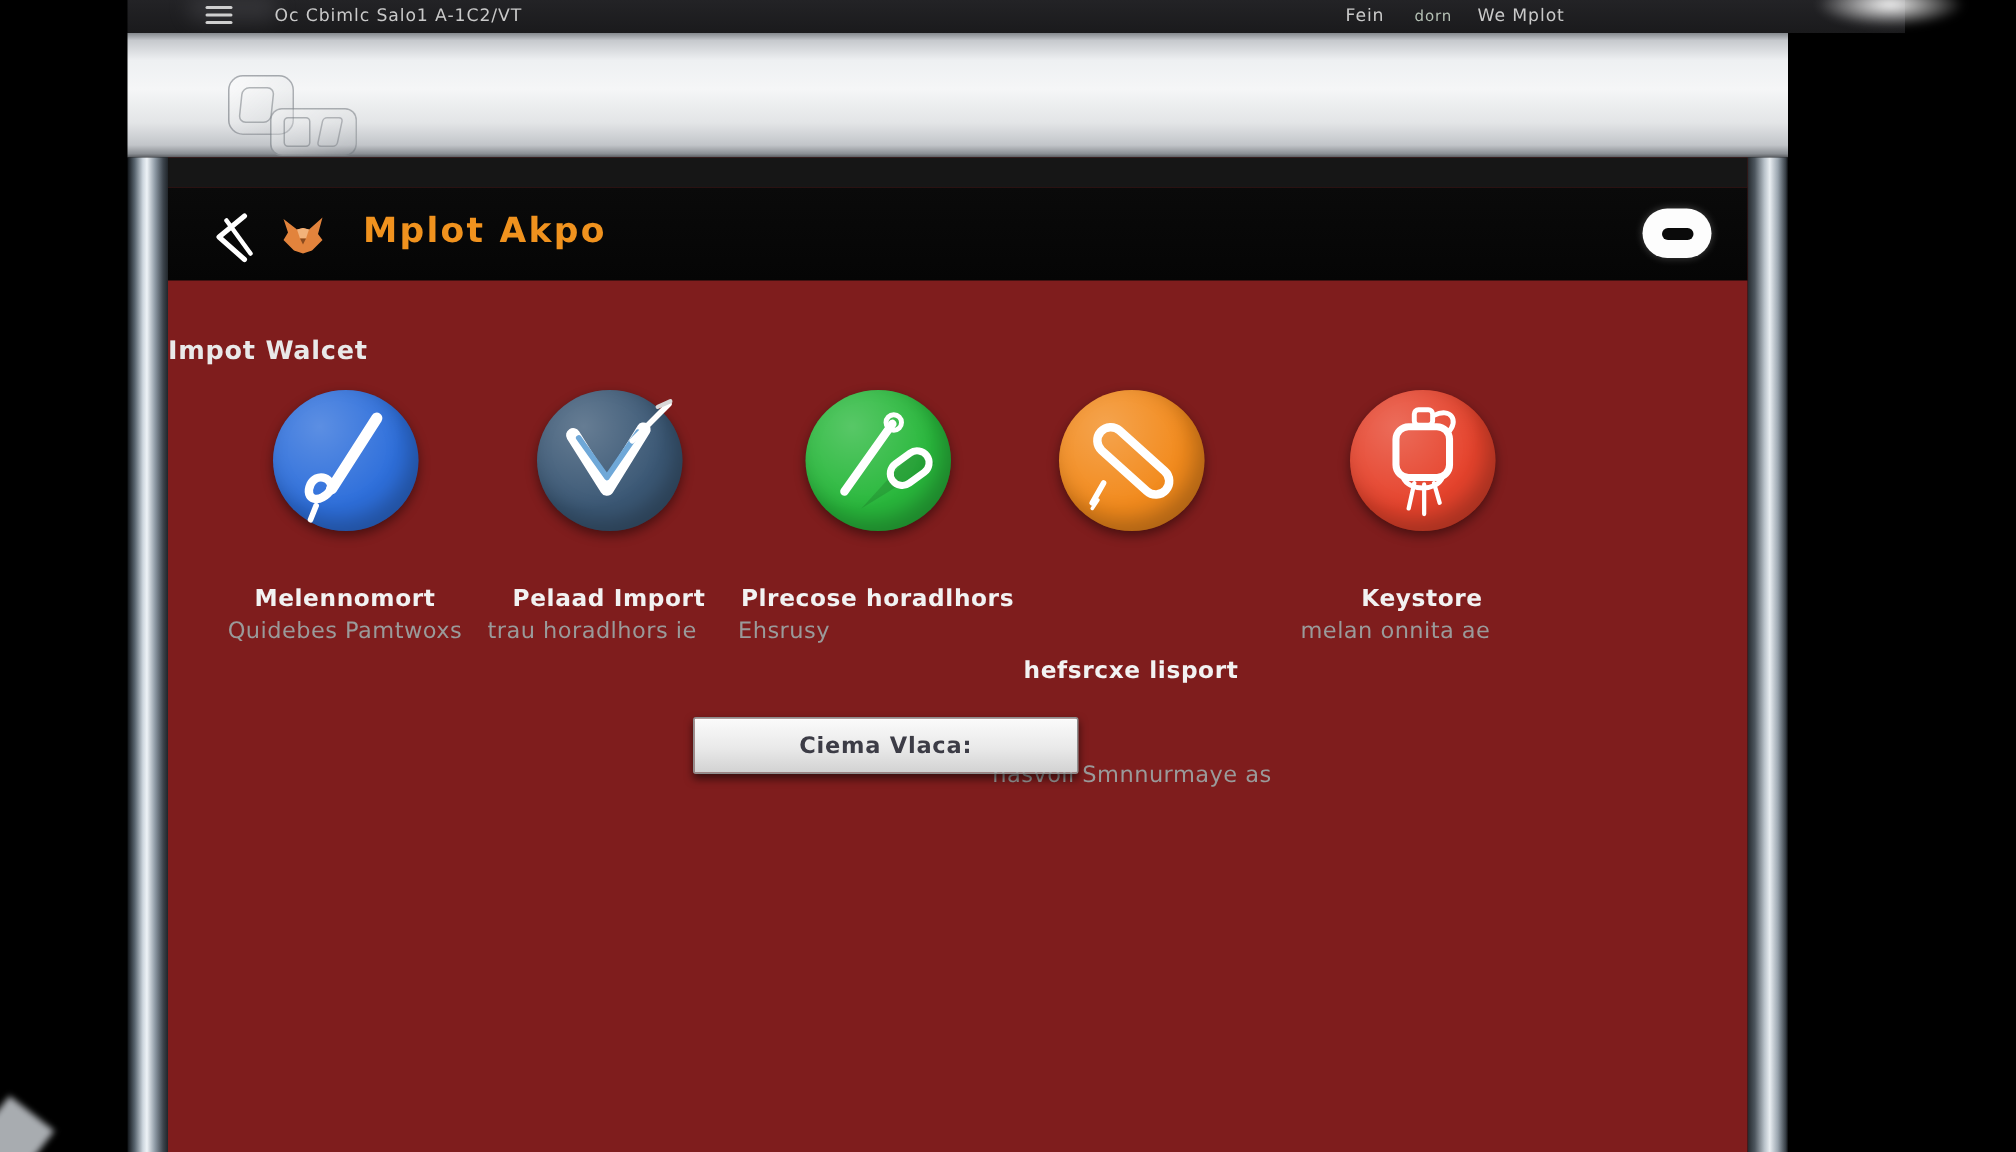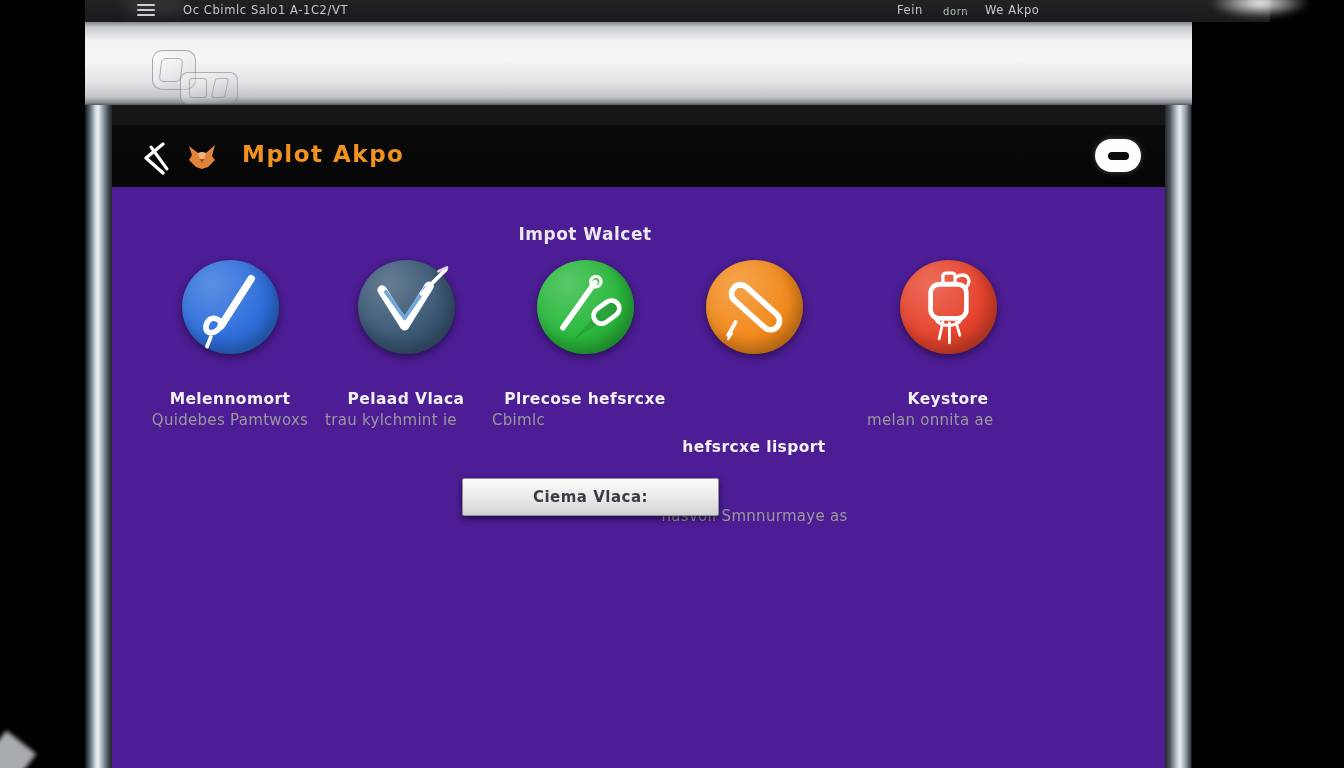--- a/index.html
+++ b/index.html
@@ -43,35 +43,35 @@
 
   .bezel-left { position:absolute; left:85px; top:105px; width:27px; height:663px;
       background:linear-gradient(90deg,#101418 0%,#5a6670 18%,#cdd6de 38%,#eef3f7 48%,
                                  #8e9aa5 68%,#3d454d 88%,#20252a 100%); }
   .bezel-right { position:absolute; left:1165px; top:105px; width:27px; height:663px;
       background:linear-gradient(90deg,#23282d 0%,#4d565e 18%,#b9c2ca 42%,#e9eef2 55%,
                                  #9aa5af 75%,#343b42 95%,#0a0c0e 100%); }
 
   
   .screen { position:absolute; left:112px; top:105px; width:1053px; height:663px;
-            background:#4c1d95; }
+            background:#7f1d1d; }
   .screen-strip { position:absolute; left:0; top:0; width:100%; height:20px; background:#161616; }
 
   .app-header { position:absolute; left:0; top:20px; width:100%; height:62px;
                 background:linear-gradient(180deg,#0a0a0a,#050505); }
   .back-btn { position:absolute; left:24px; top:13px; width:40px; height:38px; cursor:pointer; }
   .fox { position:absolute; left:74px; top:16px; width:32px; height:30px; }
   .app-title { position:absolute; left:130px; top:16px; font-size:23px; font-weight:600;
                color:#f0921e; letter-spacing:1.5px; }
   .pill-btn { position:absolute; left:983px; top:14px; width:46px; height:33px;
               background:#fdfdfd; border-radius:17px; display:flex; align-items:center;
               justify-content:center; box-shadow:0 0 6px rgba(255,255,255,.25); cursor:pointer; }
   .pill-btn .bar { width:21px; height:8px; background:#0a0a0a; border-radius:4px; }
 
-  .heading { position:absolute; left:0; top:119px; width:946px; text-align:center;
+  .heading { position:absolute; left:0; top:119px; width:946px; text-align:left;
              font-size:17px; font-weight:600; color:#e9e9e9; letter-spacing:.5px; }
 
   
   .option { position:absolute; top:155px; width:190px; display:flex; flex-direction:column;
             align-items:center; cursor:pointer; }
   .opt-0 { left:23px; } .opt-1 { left:199px; } .opt-2 { left:378px; }
   .opt-3 { left:547px;gap:48px; } .opt-4 { left:741px;align-items:center; }
   .circle { position:relative; width:97px; height:94px; border-radius:50%;
             box-shadow:inset -6px -8px 14px rgba(0,0,0,.28), 0 3px 8px rgba(0,0,0,.45); }
   .circle::after { content:""; position:absolute; inset:0; border-radius:50%;
@@ -103,21 +103,21 @@
   <div class="status-bar">
     <div class="corner-blob-dark"></div>
     <div class="hamburger">
         <span></span>
         <span></span>
         <span></span>
       </div>
     <span class="status-text st-left">Oc Cbimlc Salo1  A-1C2/VT</span>
     <span class="status-text st-r1">Fein</span>
     <span class="status-text st-r2">dorn</span>
-    <span class="status-text st-r3">We Akpo</span>
+    <span class="status-text st-r3">We Mplot</span>
     <div class="corner-blob-light"></div>
   </div>
 
   <div class="metal-band">
     <div class="emboss-1">
         <div class="inner"></div>
       </div>
     <div class="emboss-2">
         <div class="glyph"></div>
         <div class="glyph2"></div>
@@ -165,35 +165,35 @@
 
     <div class="option opt-1">
       <div class="circle" style="background-color: rgb(59, 88, 117);">
         <svg viewBox="0 0 100 100">
           <path d="M24,32 L48,70 L74,28" fill="none" stroke="#ffffff" stroke-width="10" stroke-linecap="round" stroke-linejoin="round"></path>
           <path d="M28,34 L48,62 L70,30" fill="none" stroke="#6fa8d8" stroke-width="4" stroke-linecap="round" stroke-linejoin="round"></path>
           <path d="M66,36 L92,10" fill="none" stroke="#ffffff" stroke-width="4" stroke-linecap="round"></path>
           <path d="M84,12 L93,8" fill="none" stroke="#d8d8d8" stroke-width="3" stroke-linecap="round"></path>
         </svg>
       </div>
-      <span class="opt-label">Pelaad Vlaca</span>
-      <span class="opt-sub sub-left">trau kylchmint ie</span>
+      <span class="opt-label">Pelaad Import</span>
+      <span class="opt-sub sub-left">trau horadlhors ie</span>
     </div>
 
     <div class="option opt-2">
       <div class="circle" style="background-color: rgb(41, 184, 60);">
         <svg viewBox="0 0 100 100">
           <path d="M38,84 L78,40 L90,52 Z" fill="rgba(0,0,0,0.12)" stroke="none"></path>
           <path d="M60,24 L26,72" fill="none" stroke="#fff" stroke-width="6" stroke-linecap="round"></path>
           <circle cx="61" cy="23" r="5.5" fill="none" stroke="#fff" stroke-width="3.5"></circle>
           <rect x="57" y="47" width="30" height="17" rx="8.5" fill="none" stroke="#fff" stroke-width="5" transform="rotate(-36 72 55)"></rect>
         </svg>
       </div>
-      <span class="opt-label">Plrecose hefsrcxe</span>
-      <span class="opt-sub sub-left">Cbimlc</span>
+      <span class="opt-label">Plrecose horadlhors</span>
+      <span class="opt-sub sub-left">Ehsrusy</span>
     </div>
 
     <div class="option opt-3">
       <div class="circle" style="background-color: rgb(242, 138, 28);">
         <svg viewBox="0 0 100 100">
           <rect x="20" y="40" width="62" height="19" rx="9.5" fill="none" stroke="#fff" stroke-width="6" transform="rotate(42 50 50)"></rect>
           <path d="M30,66 L22,80" fill="none" stroke="#fff" stroke-width="4" stroke-linecap="round"></path>
           <path d="M26,78 L22,84" fill="none" stroke="#fff" stroke-width="2.5" stroke-linecap="round"></path>
         </svg>
       </div>

